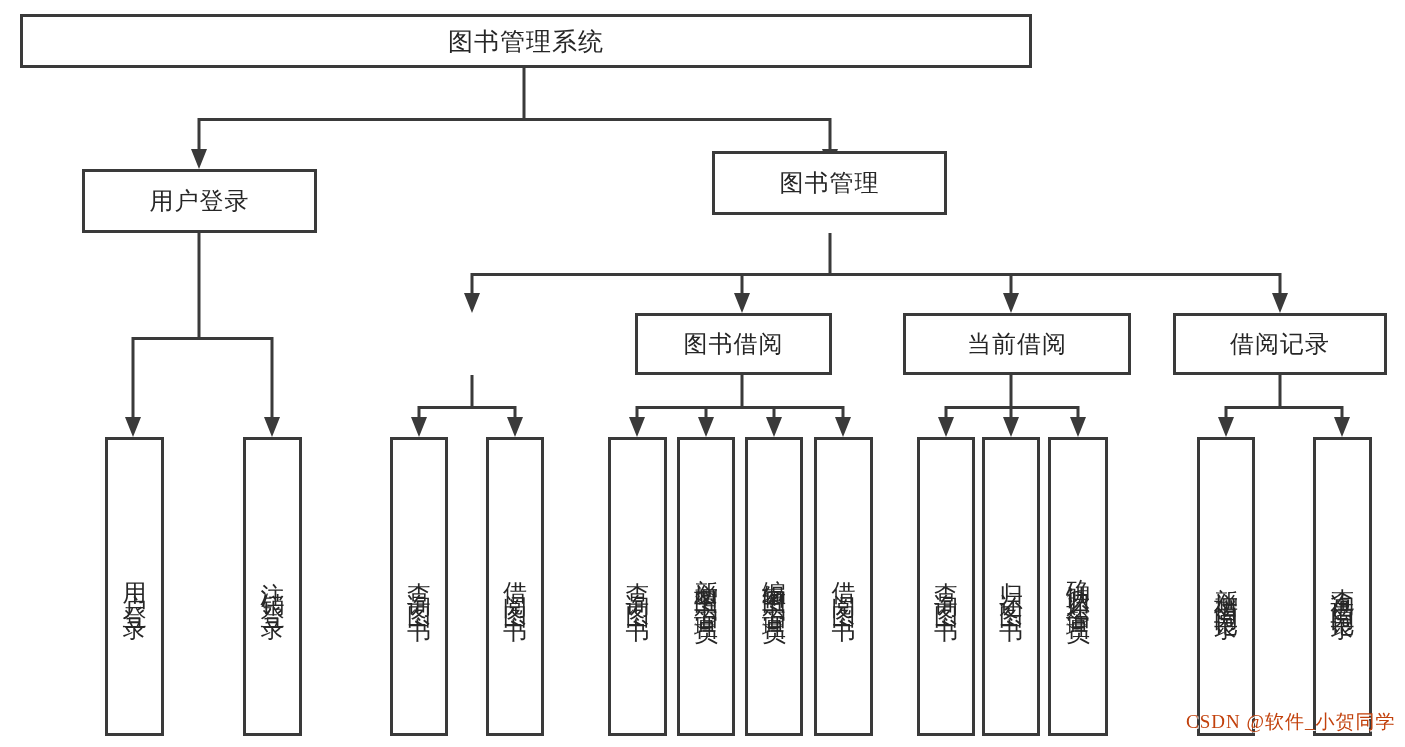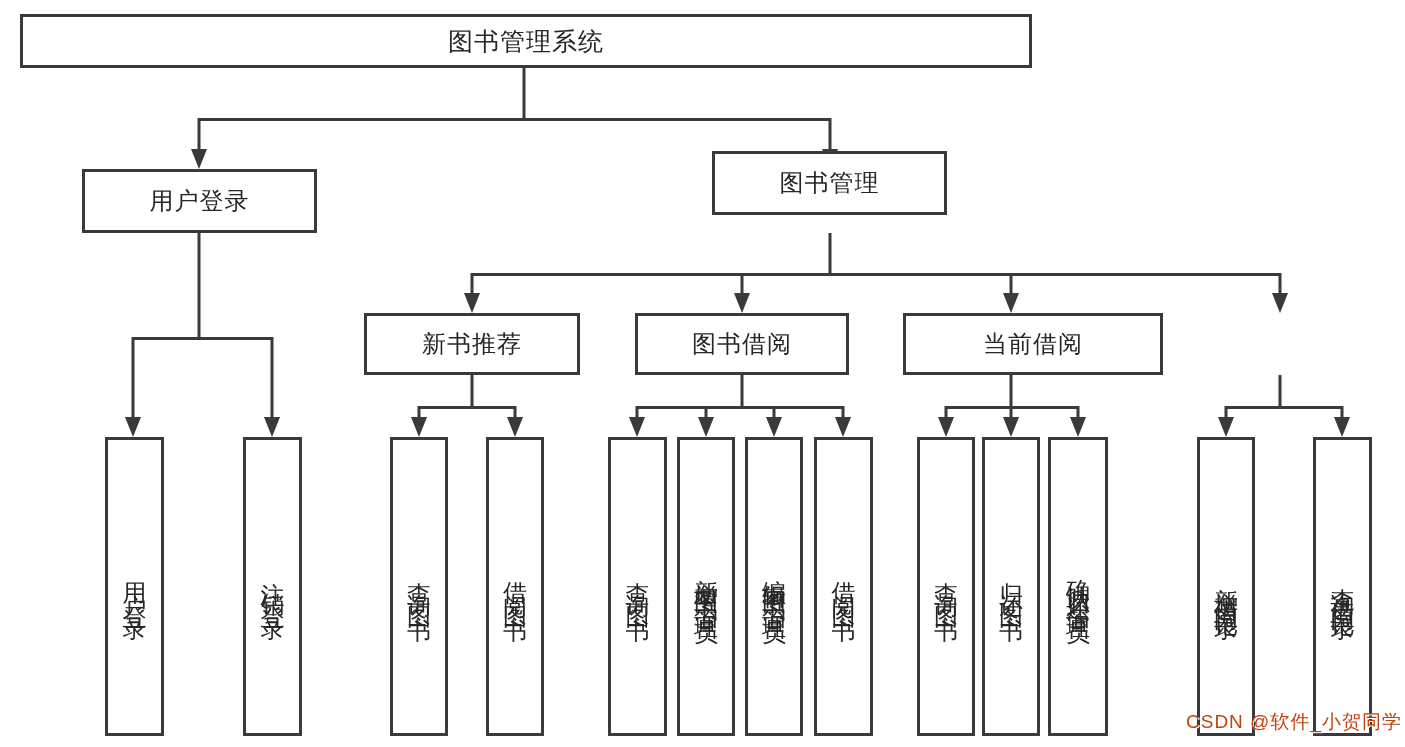--- a/index.html
+++ b/index.html
@@ -1,18 +1,18 @@
 <!DOCTYPE html>
 <html><head>
 <meta charset="utf-8">
 <style>
   html,body{margin:0;padding:0;background:#ffffff;}
   .canvas{
     position:relative;width:1405px;height:747px;background:#ffffff;
-    font-family:Liberation Sans, sans-serif;overflow:hidden;
+    font-family:Liberation Serif, serif;overflow:hidden;
   }
   .connectors{position:absolute;left:0;top:0;width:1405px;height:747px;}
   .node{
     position:absolute;box-sizing:border-box;border:3px solid #3a3a3a;background:#ffffff;
     display:flex;align-items:center;justify-content:center;color:#262626;
   }
   .hnode{font-size:24px;letter-spacing:1px;}
   .root-node{font-size:25px;}
   .vnode span{
     writing-mode:vertical-rl;text-orientation:mixed;
@@ -91,28 +91,28 @@
     <span>图书管理系统</span>
   </div>
 
   <div class="node hnode" style="left:82px;top:169px;width:235px;height:64px">
     <span>用户登录</span>
   </div>
   <div class="node hnode" style="left:712px;top:151px;width:235px;height:64px">
     <span>图书管理</span>
   </div>
 
-  <div class="node hnode" style="left:364px;top:313px;width:216px;height:62px">
-    <span>新书推荐</span>
-  </div>
-  <div class="node hnode" style="left:635px;top:313px;width:214px;height:62px">
+  <div class="node hnode" style="left:635px;top:313px;width:197px;height:62px">
     <span>图书借阅</span>
   </div>
-  <div class="node hnode" style="left:903px;top:313px;width:260px;height:62px">
+  <div class="node hnode" style="left:903px;top:313px;width:228px;height:62px">
     <span>当前借阅</span>
+  </div>
+  <div class="node hnode" style="left:1173px;top:313px;width:214px;height:62px">
+    <span>借阅记录</span>
   </div>
 
   <div class="node vnode sp-wide" style="left:105px;top:437px;width:59px;height:299px">
     <span>用户登录</span>
   </div>
   <div class="node vnode sp-wide" style="left:243px;top:437px;width:59px;height:299px">
     <span>注销登录</span>
   </div>
 
   <div class="node vnode sp-wide" style="left:390px;top:437px;width:58px;height:299px">

